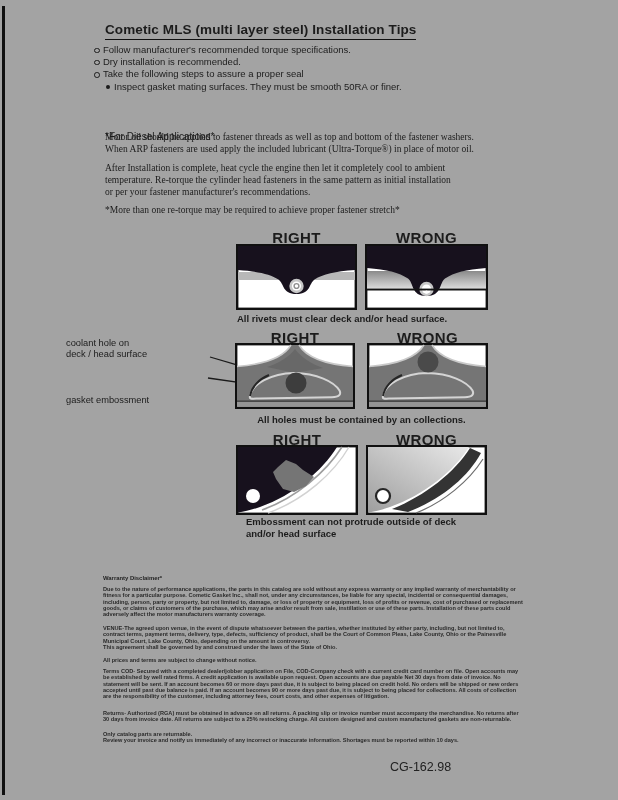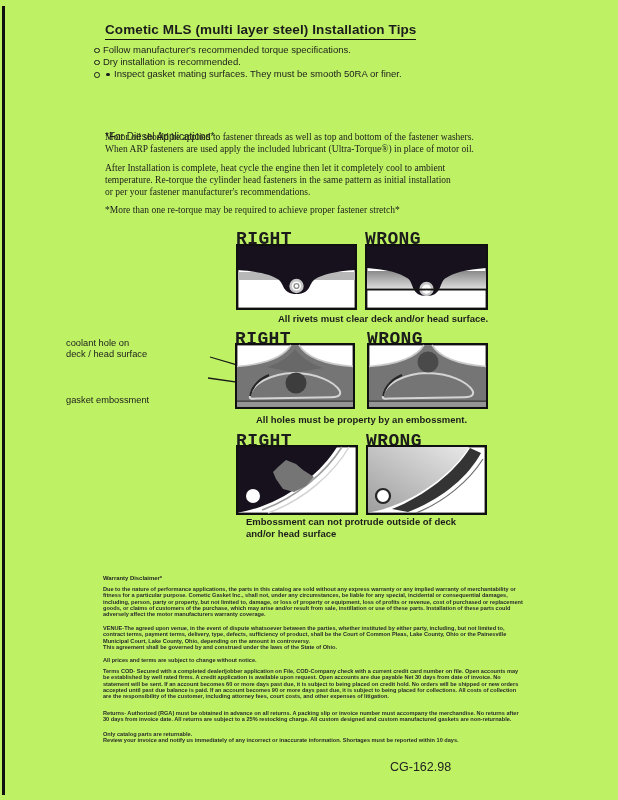--- a/index.html
+++ b/index.html
@@ -1,53 +1,53 @@
 <!DOCTYPE html>
 <html><head>
 <meta charset="utf-8">
 <style>
   html,body{margin:0;padding:0;background:#ffffff;}
   .page{
-    position:relative;width:618px;height:800px;background:#bef264;
+    position:relative;width:618px;height:800px;background:#a3a3a3;
     font-family:"Liberation Sans",sans-serif;color:#1c1c1c;overflow:hidden;
   }
   .pre{white-space:pre-line;}
   .left-rule{position:absolute;left:2px;top:6px;width:2.5px;height:789px;background:#101010;}
   .title{
     position:absolute;left:105px;top:22px;font-size:13.5px;font-weight:700;
     border-bottom:1.6px solid #101010;padding-bottom:2px;letter-spacing:.1px;
   }
   .bullets{position:absolute;left:94px;top:44px;width:460px;font-size:9.5px;line-height:12.2px;}
   .b{position:relative;padding-left:9px;}
   .ob{position:absolute;left:0;top:3.6px;width:3.6px;height:3.6px;border:1px solid #1c1c1c;border-radius:50%;}
   .sb{position:relative;margin-left:12px;padding-left:8px;}
   .fb{position:absolute;left:0;top:4.1px;width:3.8px;height:3.8px;background:#1c1c1c;border-radius:50%;}
   .dheading{position:absolute;left:105px;top:131px;font-size:10px;font-weight:400;}
   .para{position:absolute;left:105px;width:420px;font-size:9.5px;line-height:12px;font-family:Liberation Serif, serif;}
-  .rw-label{position:absolute;font-size:18px;font-weight:700;letter-spacing:.4px;font-family:Liberation Mono, monospace;}
+  .rw-label{position:absolute;font-size:15px;font-weight:700;text-align:center;letter-spacing:.4px;}
   .caption{position:absolute;font-size:9.5px;font-weight:700;line-height:11.5px;}
   .callout{position:absolute;left:66px;width:142px;text-align:left;font-size:9.3px;line-height:10.6px;}
   .fig{position:absolute;}
   .disc{position:absolute;left:103px;width:440px;font-size:5.6px;line-height:6.35px;font-weight:700;color:#2a2a2a;}
   .disc-h{position:absolute;left:103px;top:575px;font-size:5.9px;font-weight:700;color:#222;}
   .footer-code{position:absolute;left:390px;top:760px;font-size:12.5px;color:#222;}
 </style>
 </head>
 <body>
 
 <div class="page">
 
   <div class="left-rule"></div>
 
   <div class="title">Cometic MLS (multi layer steel) Installation Tips</div>
 
   <div class="bullets">
     <div class="b"><span class="ob"></span><span>Follow manufacturer's recommended torque specifications.</span></div>
     <div class="b"><span class="ob"></span><span>Dry installation is recommended.</span></div>
-    <div class="b"><span class="ob"></span></div>
+    <div class="b"><span class="ob"></span><span>Take the following steps to assure a proper seal</span></div>
     <div class="sb"><span class="fb"></span><span>Inspect gasket mating surfaces.  They must be smooth 50RA or finer.</span></div>
   </div>
 
   <div class="dheading">*For Diesel Applications*</div>
   <div class="para pre" style="top:131px;">Motor oil should be applied to fastener threads as well as top and bottom of the fastener washers.
 When ARP fasteners are used apply the included lubricant (Ultra-Torque®) in place of motor oil.</div>
   <div class="para pre" style="top:162px;">After Installation is complete, heat cycle the engine then let it completely cool to ambient
 temperature. Re-torque the cylinder head fasteners in the same pattern as initial installation
 or per your fastener manufacturer's recommendations.</div>
   <div class="para pre" style="top:204px;">*More than one re-torque may be required to achieve proper fastener stretch*</div>
@@ -71,21 +71,21 @@
       </linearGradient>
     </defs>
     <rect x="1.2" y="1.2" width="120.6" height="63.6" fill="#ffffff" stroke="#101010" stroke-width="2.4"></rect>
     <rect x="2" y="27" width="119" height="19" fill="url(#g1)"></rect>
     <path d="M2,2 H121 V24 C101,25.5 89,28.5 80,34.5 C74,39 77,52 61.5,52 C46,52 49,39 43,34.5 C34,28.5 22,25.5 2,24 Z" fill="#17111d"></path>
     <circle cx="61.5" cy="45" r="7.2" fill="#c6c6c6"></circle>
     <circle cx="61.5" cy="45" r="4.6" fill="#ffffff"></circle>
     <rect x="2" y="44.6" width="119" height="1.9" fill="#141414"></rect>
     <circle cx="61.5" cy="48.2" r="1.6" fill="#ffffff"></circle>
   </svg>
-  <div class="caption" style="left:237px;top:313px;margin-left:41px;">All rivets must clear deck and/or head surface.</div>
+  <div class="caption" style="left:237px;top:313px;">All rivets must clear deck and/or head surface.</div>
 
   <div class="rw-label" style="left:235px;top:329px;width:120px;">RIGHT</div>
   <div class="rw-label" style="left:367px;top:329px;width:121px;">WRONG</div>
 
   <div class="callout pre" style="top:338px;">coolant hole on
 deck / head surface</div>
   <div class="callout" style="top:371px;margin-top:24px;">gasket embossment</div>
   <svg class="fig" style="left:206px;top:351px;" width="92" height="42" viewBox="0 0 92 42">
     <line x1="4" y1="6" x2="86" y2="30" stroke="#1a1a1a" stroke-width="1.3"></line>
     <line x1="2" y1="27" x2="64" y2="36" stroke="#1a1a1a" stroke-width="1.3"></line>
@@ -107,21 +107,21 @@
     <rect x="1.2" y="1.2" width="118.6" height="63.6" fill="#ffffff" stroke="#101010" stroke-width="2.4"></rect>
     <path d="M57,2 C51,12 35,21 2,23.5 L2,63.8 H119 L119,23.5 C87,21 71,12 65,2 Z" fill="#757575"></path>
     <path d="M57,2 C51,12 35,21 2,23.5" stroke="#c9c9c9" stroke-width="1.6" fill="none"></path>
     <path d="M65,2 C71,12 87,21 119,23.5" stroke="#c9c9c9" stroke-width="1.6" fill="none"></path>
     <rect x="2" y="57.5" width="117" height="1.4" fill="#3c3c3c"></rect>
     <rect x="2" y="58.9" width="117" height="4.9" fill="#959595"></rect>
     <path d="M16,53 C18,41 37,30.5 60,30 C83,30.5 100,38.5 105.5,47.5 C107.5,51.5 105,54 98,54.2 L25,55.5 C18,55.7 15,56.5 16,53 Z" fill="none" stroke="#d4d4d4" stroke-width="2"></path>
     <path d="M16,53 C17.5,44 25,36 35,32" fill="none" stroke="#262626" stroke-width="2"></path>
     <circle cx="61" cy="19" r="10.5" fill="#4a4a4a"></circle>
   </svg>
-  <div class="caption" style="left:235px;top:414px;width:253px;text-align:center;">All holes must be property by an embossment.</div>
+  <div class="caption" style="left:235px;top:414px;width:253px;text-align:center;">All holes must be contained by an collections.</div>
 
   <div class="rw-label" style="left:236px;top:431px;width:122px;">RIGHT</div>
   <div class="rw-label" style="left:366px;top:431px;width:121px;">WRONG</div>
 
   <svg class="fig" style="left:236px;top:445px;" width="122" height="70" viewBox="0 0 122 70">
     <rect x="1.2" y="1.2" width="119.6" height="67.6" fill="#ffffff" stroke="#101010" stroke-width="2.4"></rect>
     <path d="M2,2 H101 C86,26 58,50 24,62 C17,64.5 9,66.5 2,67.5 Z" fill="#17111d"></path>
     <path d="M106,2 C90,27 60,53 26,65" stroke="#9d9d9d" stroke-width="1.6" fill="none"></path>
     <path d="M113,2 C98,28 68,55 32,68" stroke="#d2d2d2" stroke-width="1.4" fill="none"></path>
     <polygon points="42,22 50,15 60,19 67,25 78,32 70,41 58,47 47,44 40,34 37,27" fill="#757575"></polygon>

